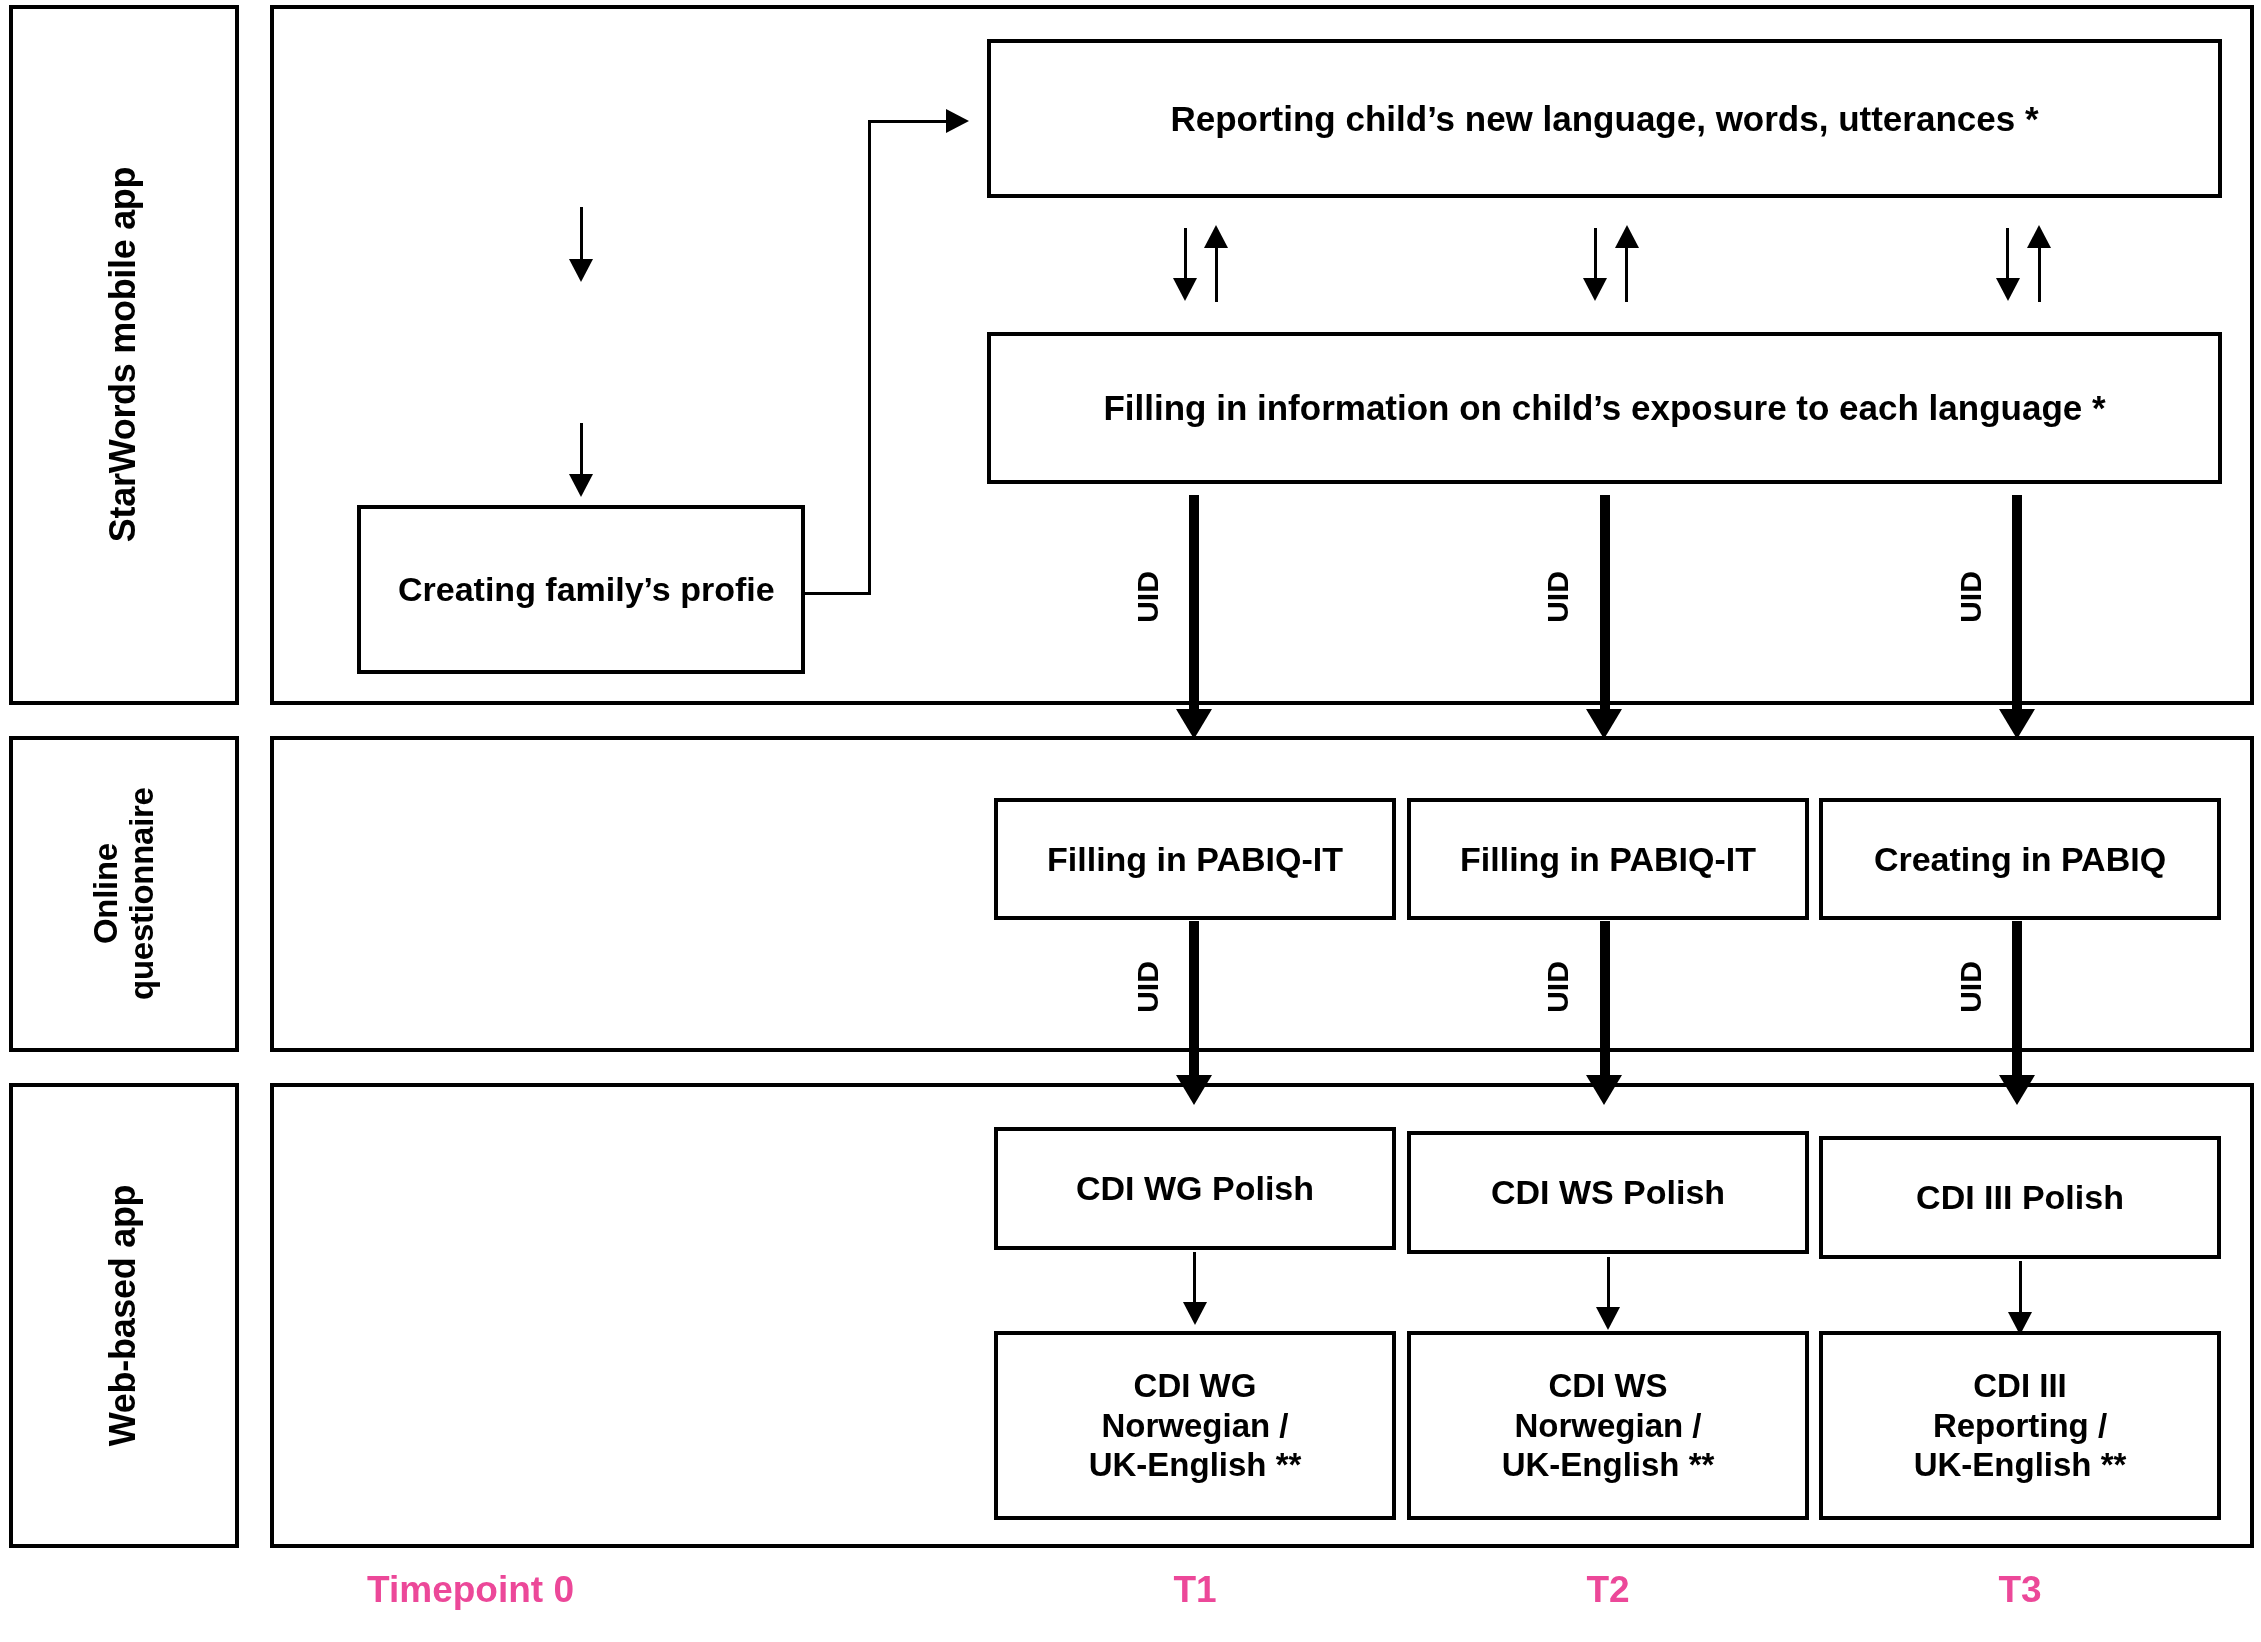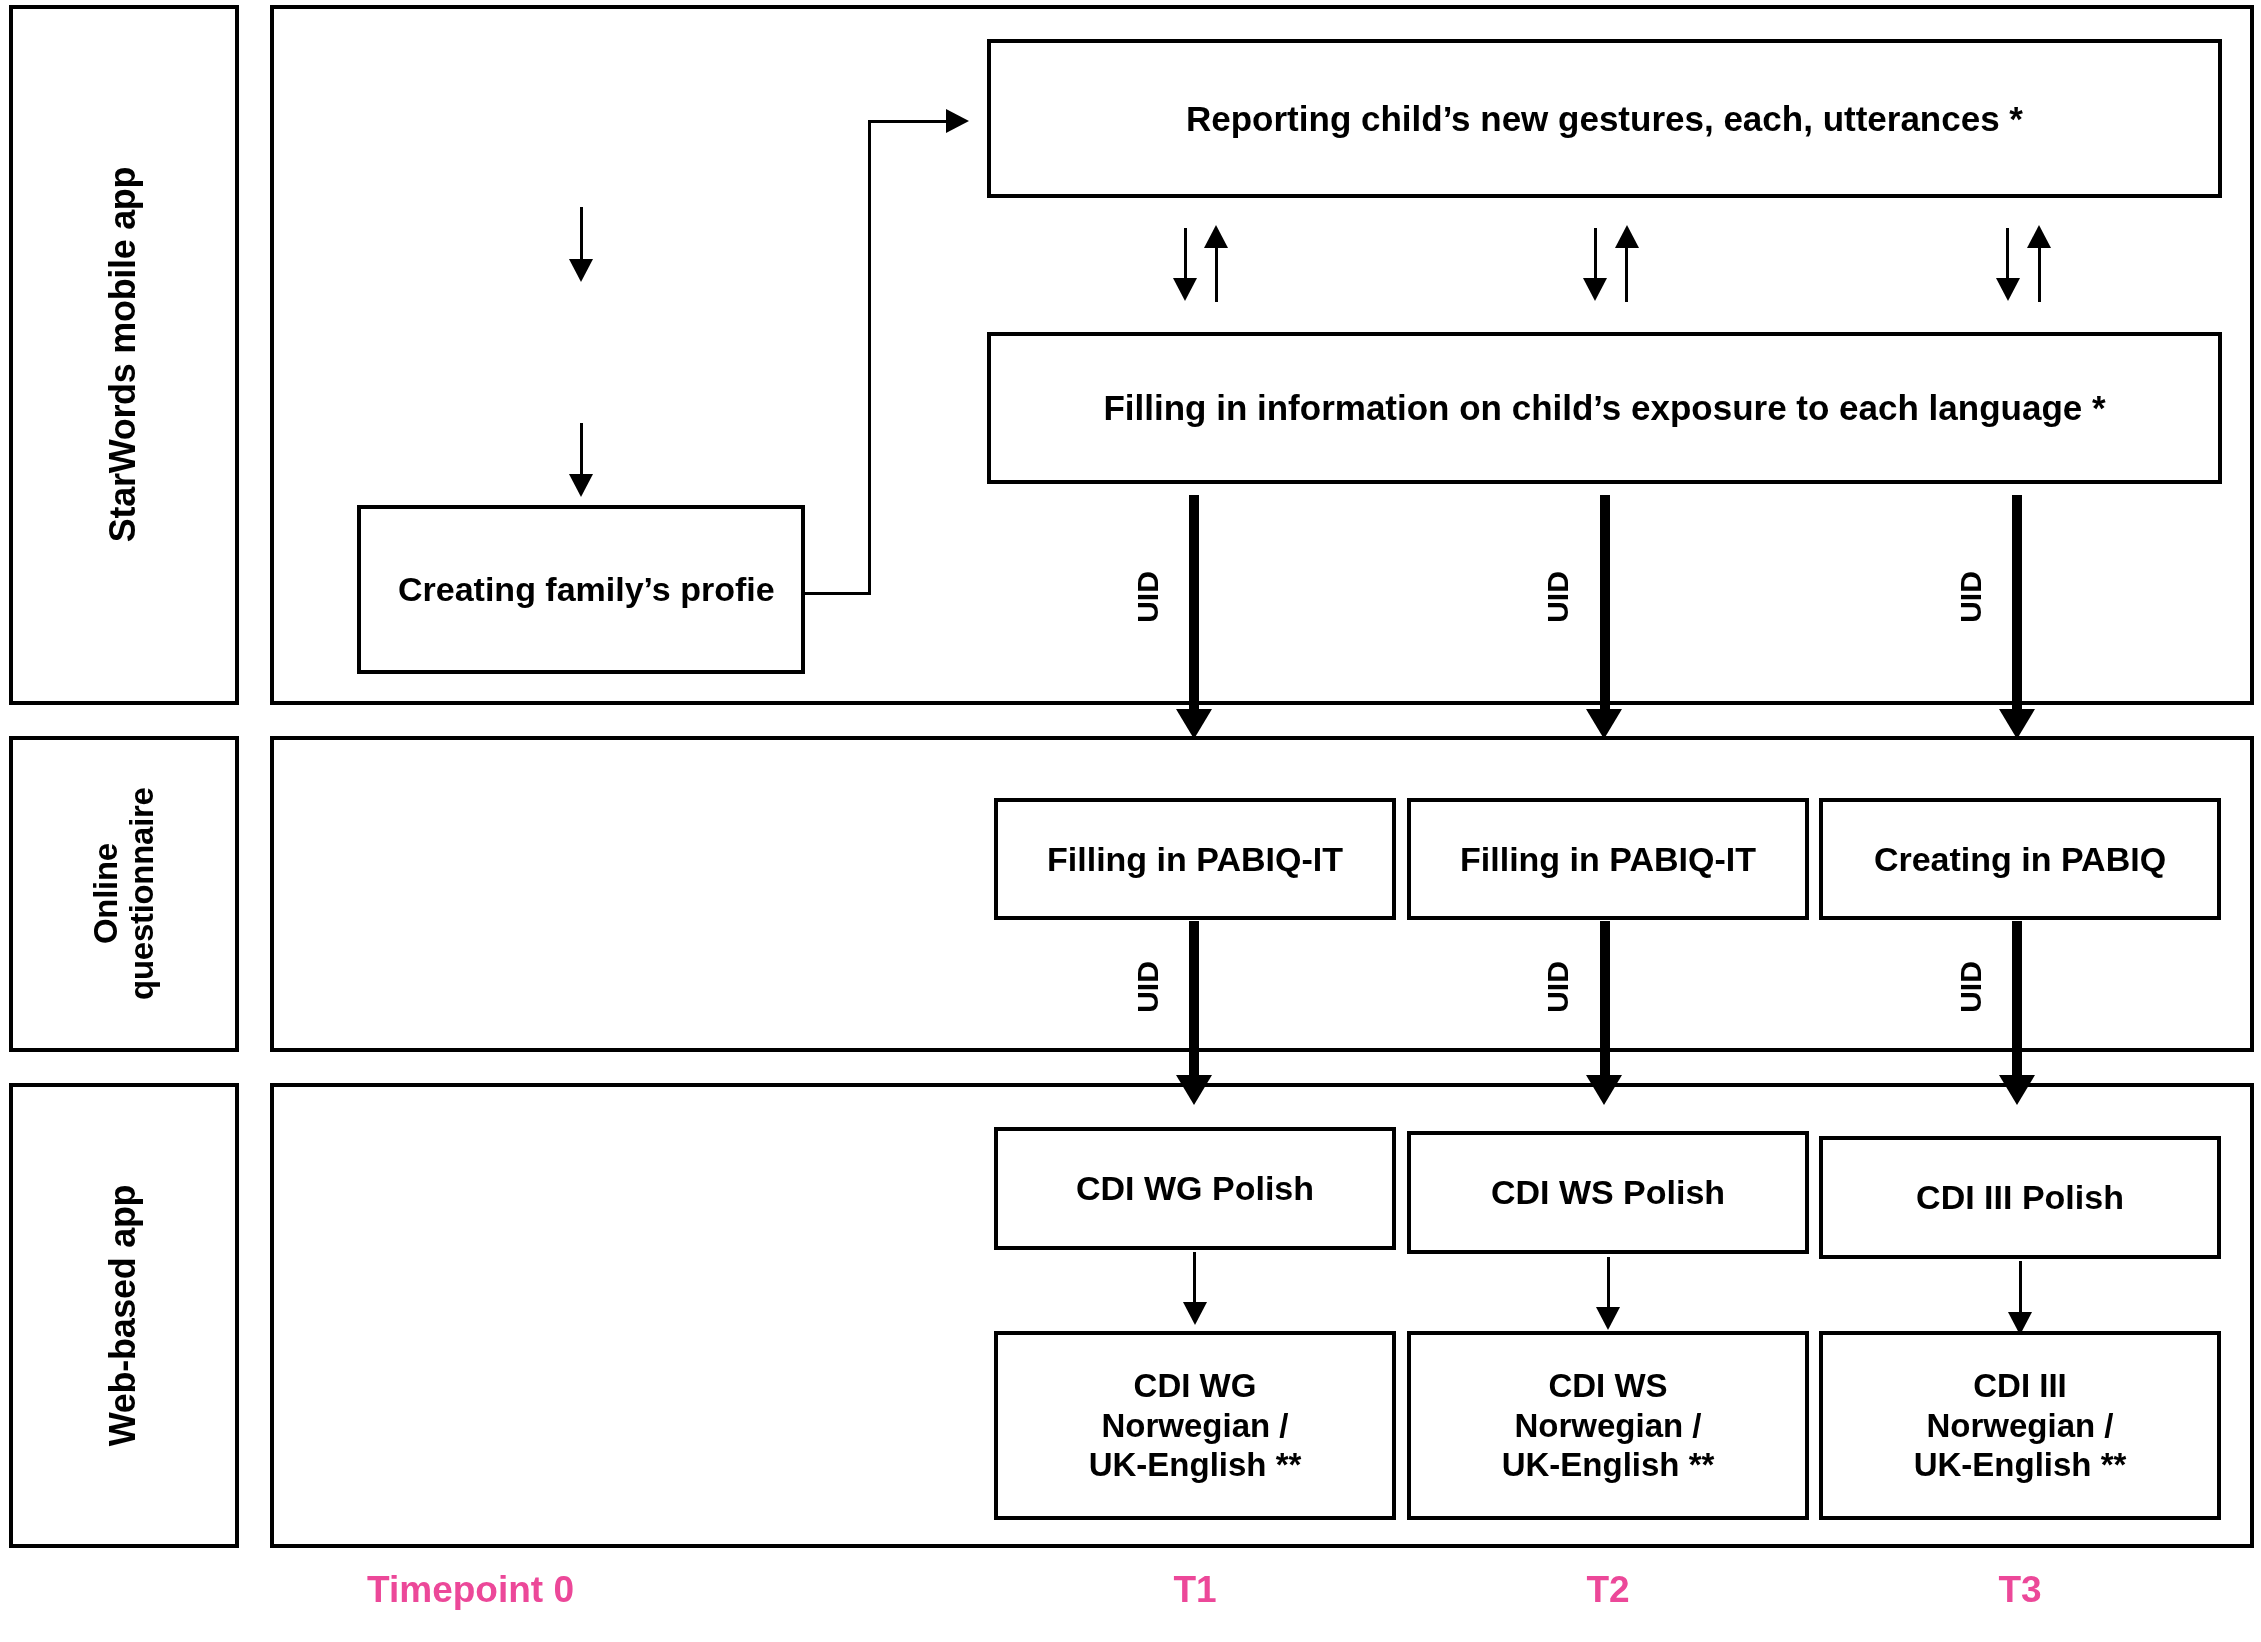--- a/index.html
+++ b/index.html
@@ -153,21 +153,21 @@
   <div class="abs pbox left-align" style="left:357px; top:505px; width:448px; height:169px; font-size:34px;">
     <span style="display:block; width:100%; padding-left:29px;">Creating family’s profie</span>
   </div>
 
   <div class="abs hline-thin" style="left:803px; top:592px; width:68px;"></div>
   <div class="abs vline-thin" style="left:868px; top:122px; height:472px;"></div>
   <div class="abs hline-thin" style="left:868px; top:120px; width:80px;"></div>
   <div class="abs arrowhead-right-thin" style="left:946px; top:109px;"></div>
 
   <div class="abs pbox" style="left:987px; top:39px; width:1235px; height:159px; font-size:35px;">
-    <span>Reporting child’s new gestures, each, utterances *</span>
+    <span>Reporting child’s new language, words, utterances *</span>
   </div>
 
   <div class="abs vline-thin" style="left:1184px; top:228px; height:55px;"></div>
   <div class="abs arrowhead-down-thin" style="left:1173px; top:278px;"></div>
   <div class="abs vline-thin" style="left:1215px; top:247px; height:55px;"></div>
   <div class="abs arrowhead-up-thin" style="left:1204px; top:225px;"></div>
 
   <div class="abs vline-thin" style="left:1594px; top:228px; height:55px;"></div>
   <div class="abs arrowhead-down-thin" style="left:1583px; top:278px;"></div>
   <div class="abs vline-thin" style="left:1625px; top:247px; height:55px;"></div>
@@ -246,21 +246,21 @@
   </div>
 
   <div class="abs pbox" style="left:1407px; top:1331px; width:402px; height:189px; font-size:33px; white-space:pre-line;">
     <span>CDI WS
 Norwegian /
 UK-English **</span>
   </div>
 
   <div class="abs pbox" style="left:1819px; top:1331px; width:402px; height:189px; font-size:33px; white-space:pre-line;">
     <span>CDI III
-Norwegian /
+Reporting /
 UK-English **</span>
   </div>
 
   <div class="timepoint" style="left:310px; top:1569px; width:321px;">Timepoint 0</div>
   <div class="timepoint" style="left:1080px; top:1569px; width:230px;">T1</div>
   <div class="timepoint" style="left:1493px; top:1569px; width:230px;">T2</div>
   <div class="timepoint" style="left:1905px; top:1569px; width:230px;">T3</div>
 
 </div>
 

